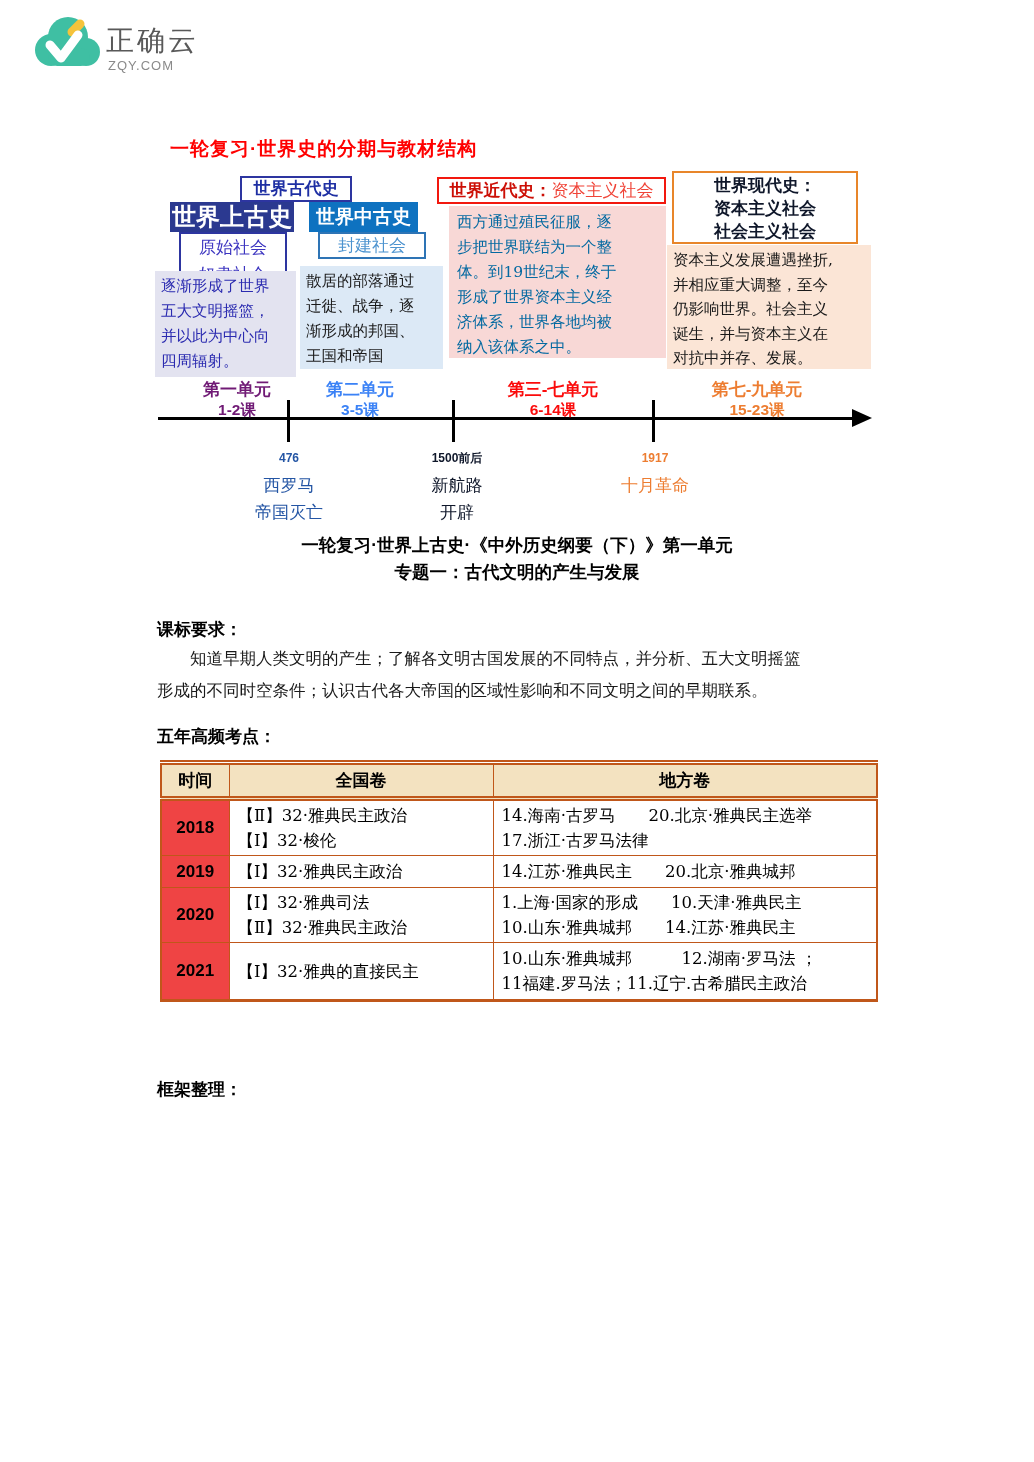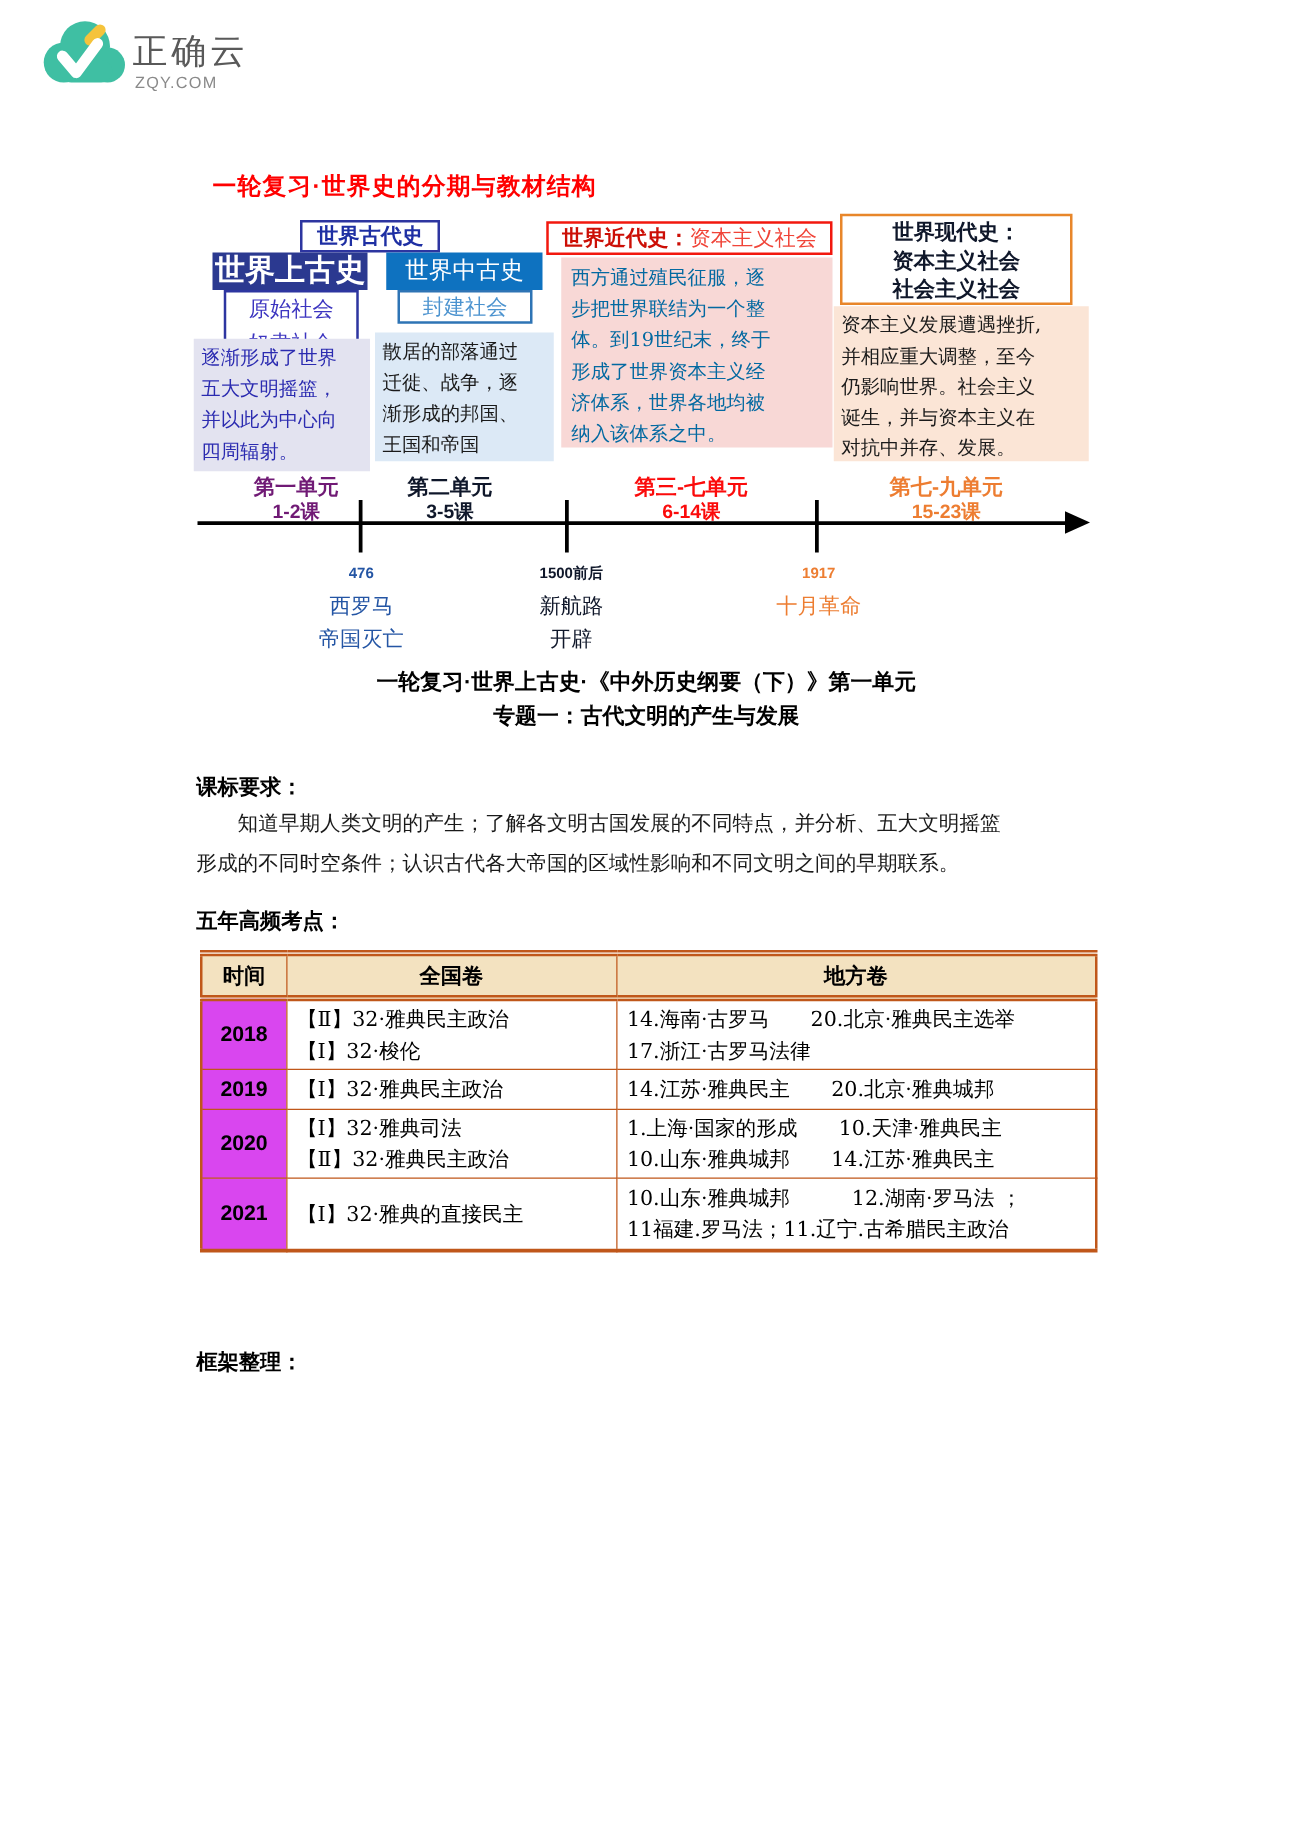--- a/index.html
+++ b/index.html
@@ -14,22 +14,22 @@
   .brand-name { font-size:28px; color:#595959; letter-spacing:3px; }
   .brand-domain { font-size:13px; color:#8a8a8a; letter-spacing:1px; }
 
   
   .d-title { font-size:19px; font-weight:bold; color:#FF0000; letter-spacing:1px; }
   .box { background:#fff; text-align:center; }
   .box-ancient { left:240px; top:176px; width:112px; height:26px; line-height:22px;
                  border:2px solid #2D35A0; color:#1E2FA3; font-size:17px; font-weight:bold; }
   .box-shanggu { left:170px; top:202px; width:124px; height:30px; line-height:30px;
                  background:#2B3990; color:#fff; font-size:24px; font-weight:bold; }
-  .box-zhonggu { left:309px; top:202px; width:125px; height:30px; line-height:30px;
-                 background:#0E72C0; color:#fff; font-size:19px; font-weight:normal;text-align:center; }
+  .box-zhonggu { left:309px; top:202px; width:109px; height:30px; line-height:30px;
+                 background:#0E72C0; color:#fff; font-size:19px; font-weight:bold;text-align:center; }
   .box-yuanshi { left:179px; top:232px; width:108px; height:58px;
                  border:2px solid #2D35A0; color:#3C35C0; font-size:17px; line-height:27px; }
   .box-fengjian{ left:318px; top:232px; width:108px; height:27px; line-height:23px;
                  border:2px solid #2E74B5; color:#4C93CF; font-size:17px; }
   .note { font-size:15.5px; line-height:25px; padding:3px 6px; }
   .note-shanggu { left:155px; top:271px; width:141px; height:106px; background:#E3E3F0; color:#2B2BB0; }
   .note-zhonggu { left:300px; top:266px; width:143px; height:103px; background:#DCE9F6; color:#1a1a1a; }
   .box-jindai   { left:437px; top:177px; width:229px; height:27px; line-height:23px;
                   border:2px solid #F2180E; font-size:17px; }
   .jindai-t { color:#CC0F06; font-weight:bold; }
@@ -56,21 +56,21 @@
   .sec-label { font-size:17px; font-weight:bold; color:#000; }
   .req-text { left:157px; top:643px; width:728px; font-size:16.5px; line-height:32px;
               text-indent:2em; color:#1a1a1a; }
 
   
   .exam-table { left:160px; top:760px; width:716px; border-collapse:collapse;
                 border:2px solid #C0571A; border-bottom:3px solid #C0571A; table-layout:fixed; }
   .exam-table th { background:#F3E2C0; font-size:17px; font-weight:bold; padding:4px 2px;
                    border:1.5px solid #C0571A; border-top:5px double #C0571A; border-bottom:5px double #C0571A; }
   .exam-table td { border:1.5px solid #C0571A; vertical-align:middle; }
-  .td-year { background:#d946ef; font-size:17px; font-weight:bold; text-align:center; }
+  .td-year { background:#ef4444; font-size:17px; font-weight:bold; text-align:center; }
   .td-data { font-family:"DejaVu Serif", serif; font-size:16.5px; line-height:25px;
              padding:2px 8px; white-space:pre-line; }
 </style>
 </head>
 <body>
 
 <div class="page">
 
   <div class="abs" style="left:28px; top:12px;">
     <svg width="76" height="62" viewBox="0 0 76 62">
@@ -129,21 +129,21 @@
   <div class="abs axis"></div>
   <div class="abs arrow"></div>
   <div class="abs tick" style="left:287px;"></div>
   <div class="abs tick" style="left:452px;"></div>
   <div class="abs tick" style="left:652px;"></div>
 
   <div class="abs unit" style="left:175px; width:124px; color:#701a75;">
     <div class="unit-name">第一单元</div>
     <div class="unit-lessons">1-2课</div>
   </div>
-  <div class="abs unit" style="left:298px; width:124px; color:#0f172a;">
+  <div class="abs unit" style="left:298px; width:124px; color:#3b82f6;">
     <div class="unit-name">第二单元</div>
     <div class="unit-lessons">3-5课</div>
   </div>
   <div class="abs unit" style="left:484px; width:138px; color:#FB0B0B;">
     <div class="unit-name">第三-七单元</div>
     <div class="unit-lessons">6-14课</div>
   </div>
   <div class="abs unit" style="left:686px; width:142px; color:#ED7D31;">
     <div class="unit-name">第七-九单元</div>
     <div class="unit-lessons">15-23课</div>

